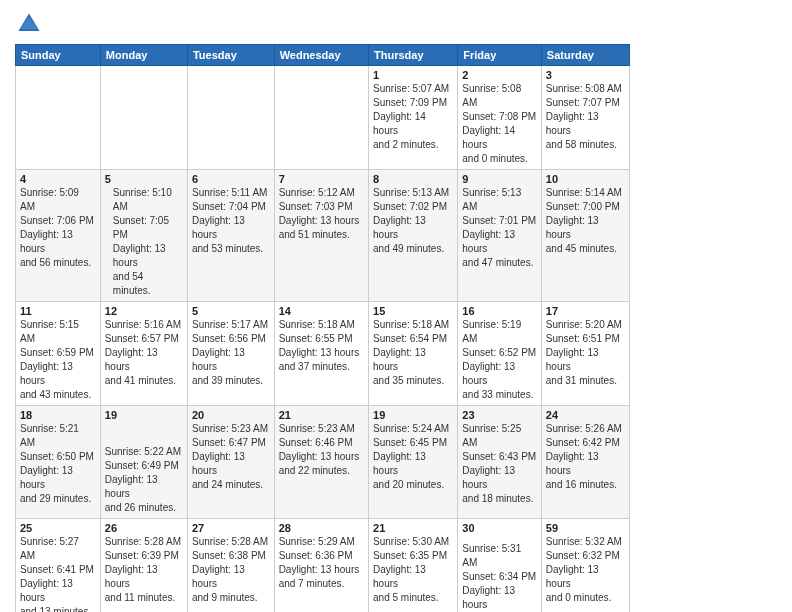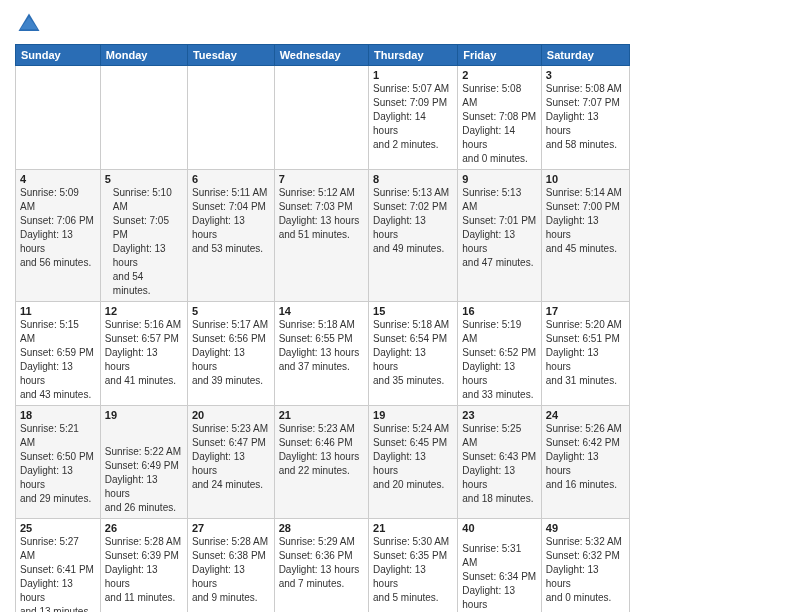--- a/index.html
+++ b/index.html
@@ -334,28 +334,28 @@
 and 7 minutes.</div>
           </td>
           <td>
             <span class="day-num">21</span>
             <div class="day-info" style="white-space: pre-line;">Sunrise: 5:30 AM
 Sunset: 6:35 PM
 Daylight: 13 hours
 and 5 minutes.</div>
           </td>
           <td>
-            <span class="day-num">40</span>
+            <span class="day-num">30</span>
             <div class="day-info" style="white-space: pre-line; margin-top: 8px;">Sunrise: 5:31 AM
 Sunset: 6:34 PM
 Daylight: 13 hours
 and 2 minutes.</div>
           </td>
           <td>
-            <span class="day-num">49</span>
+            <span class="day-num">59</span>
             <div class="day-info" style="white-space: pre-line;">Sunrise: 5:32 AM
 Sunset: 6:32 PM
 Daylight: 13 hours
 and 0 minutes.</div>
           </td>
         </tr>
       </tbody>
   </table>
 </div>
 

